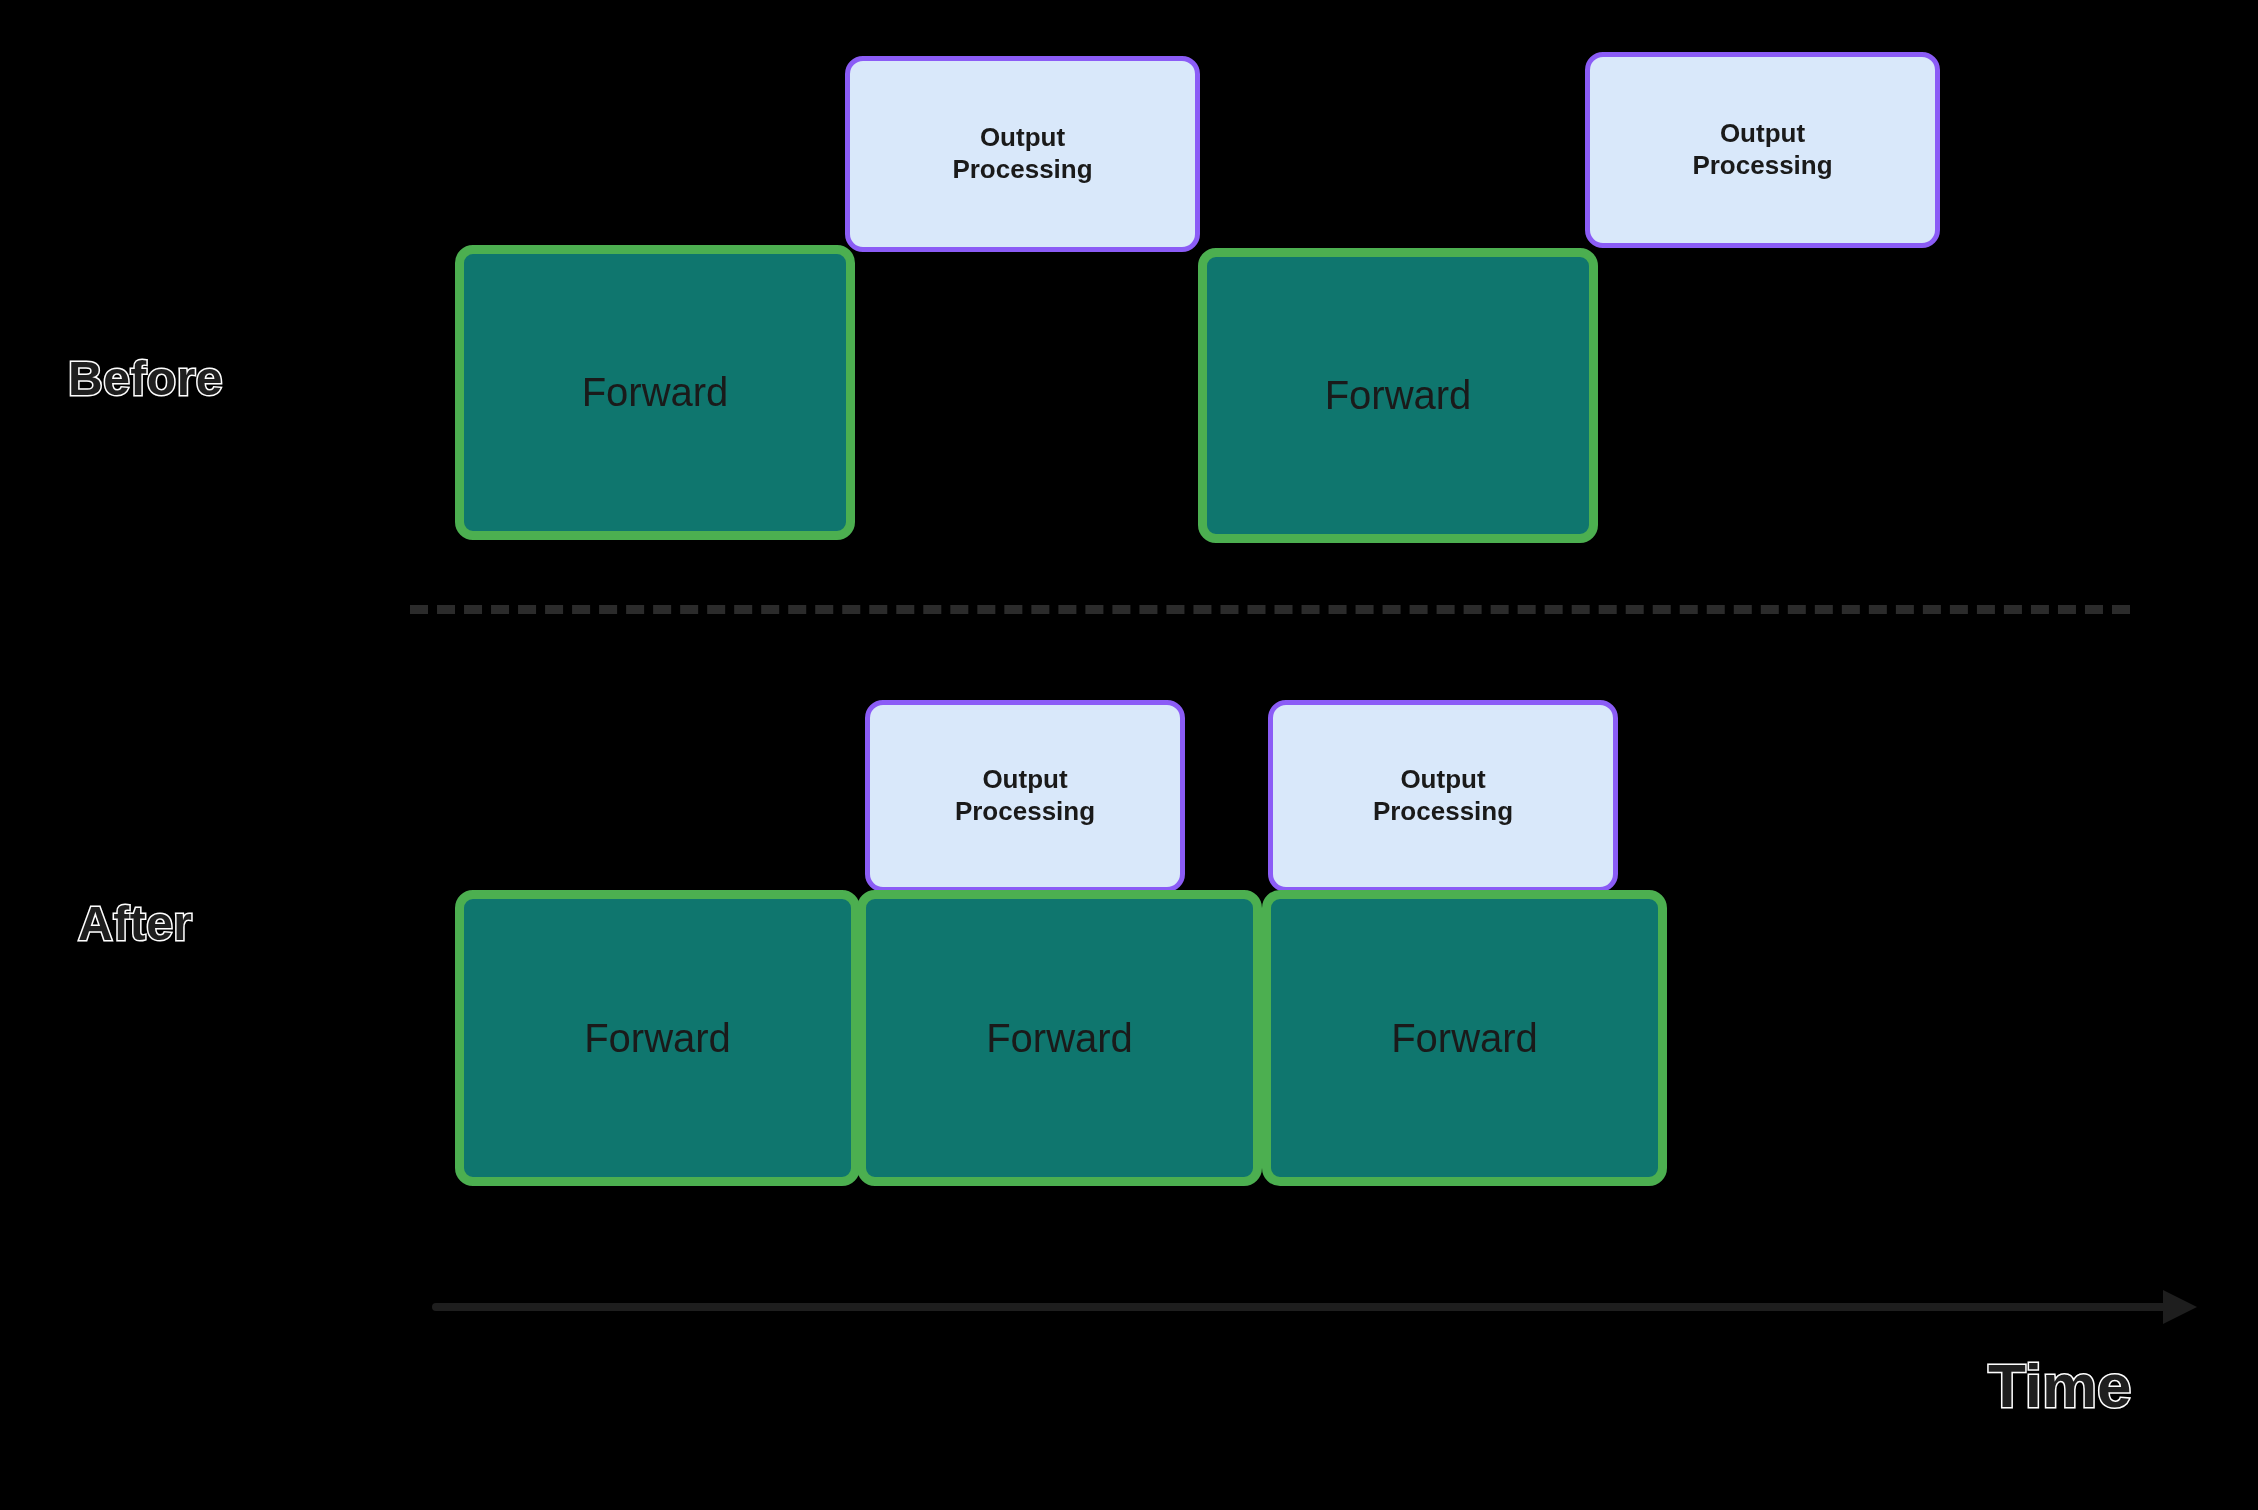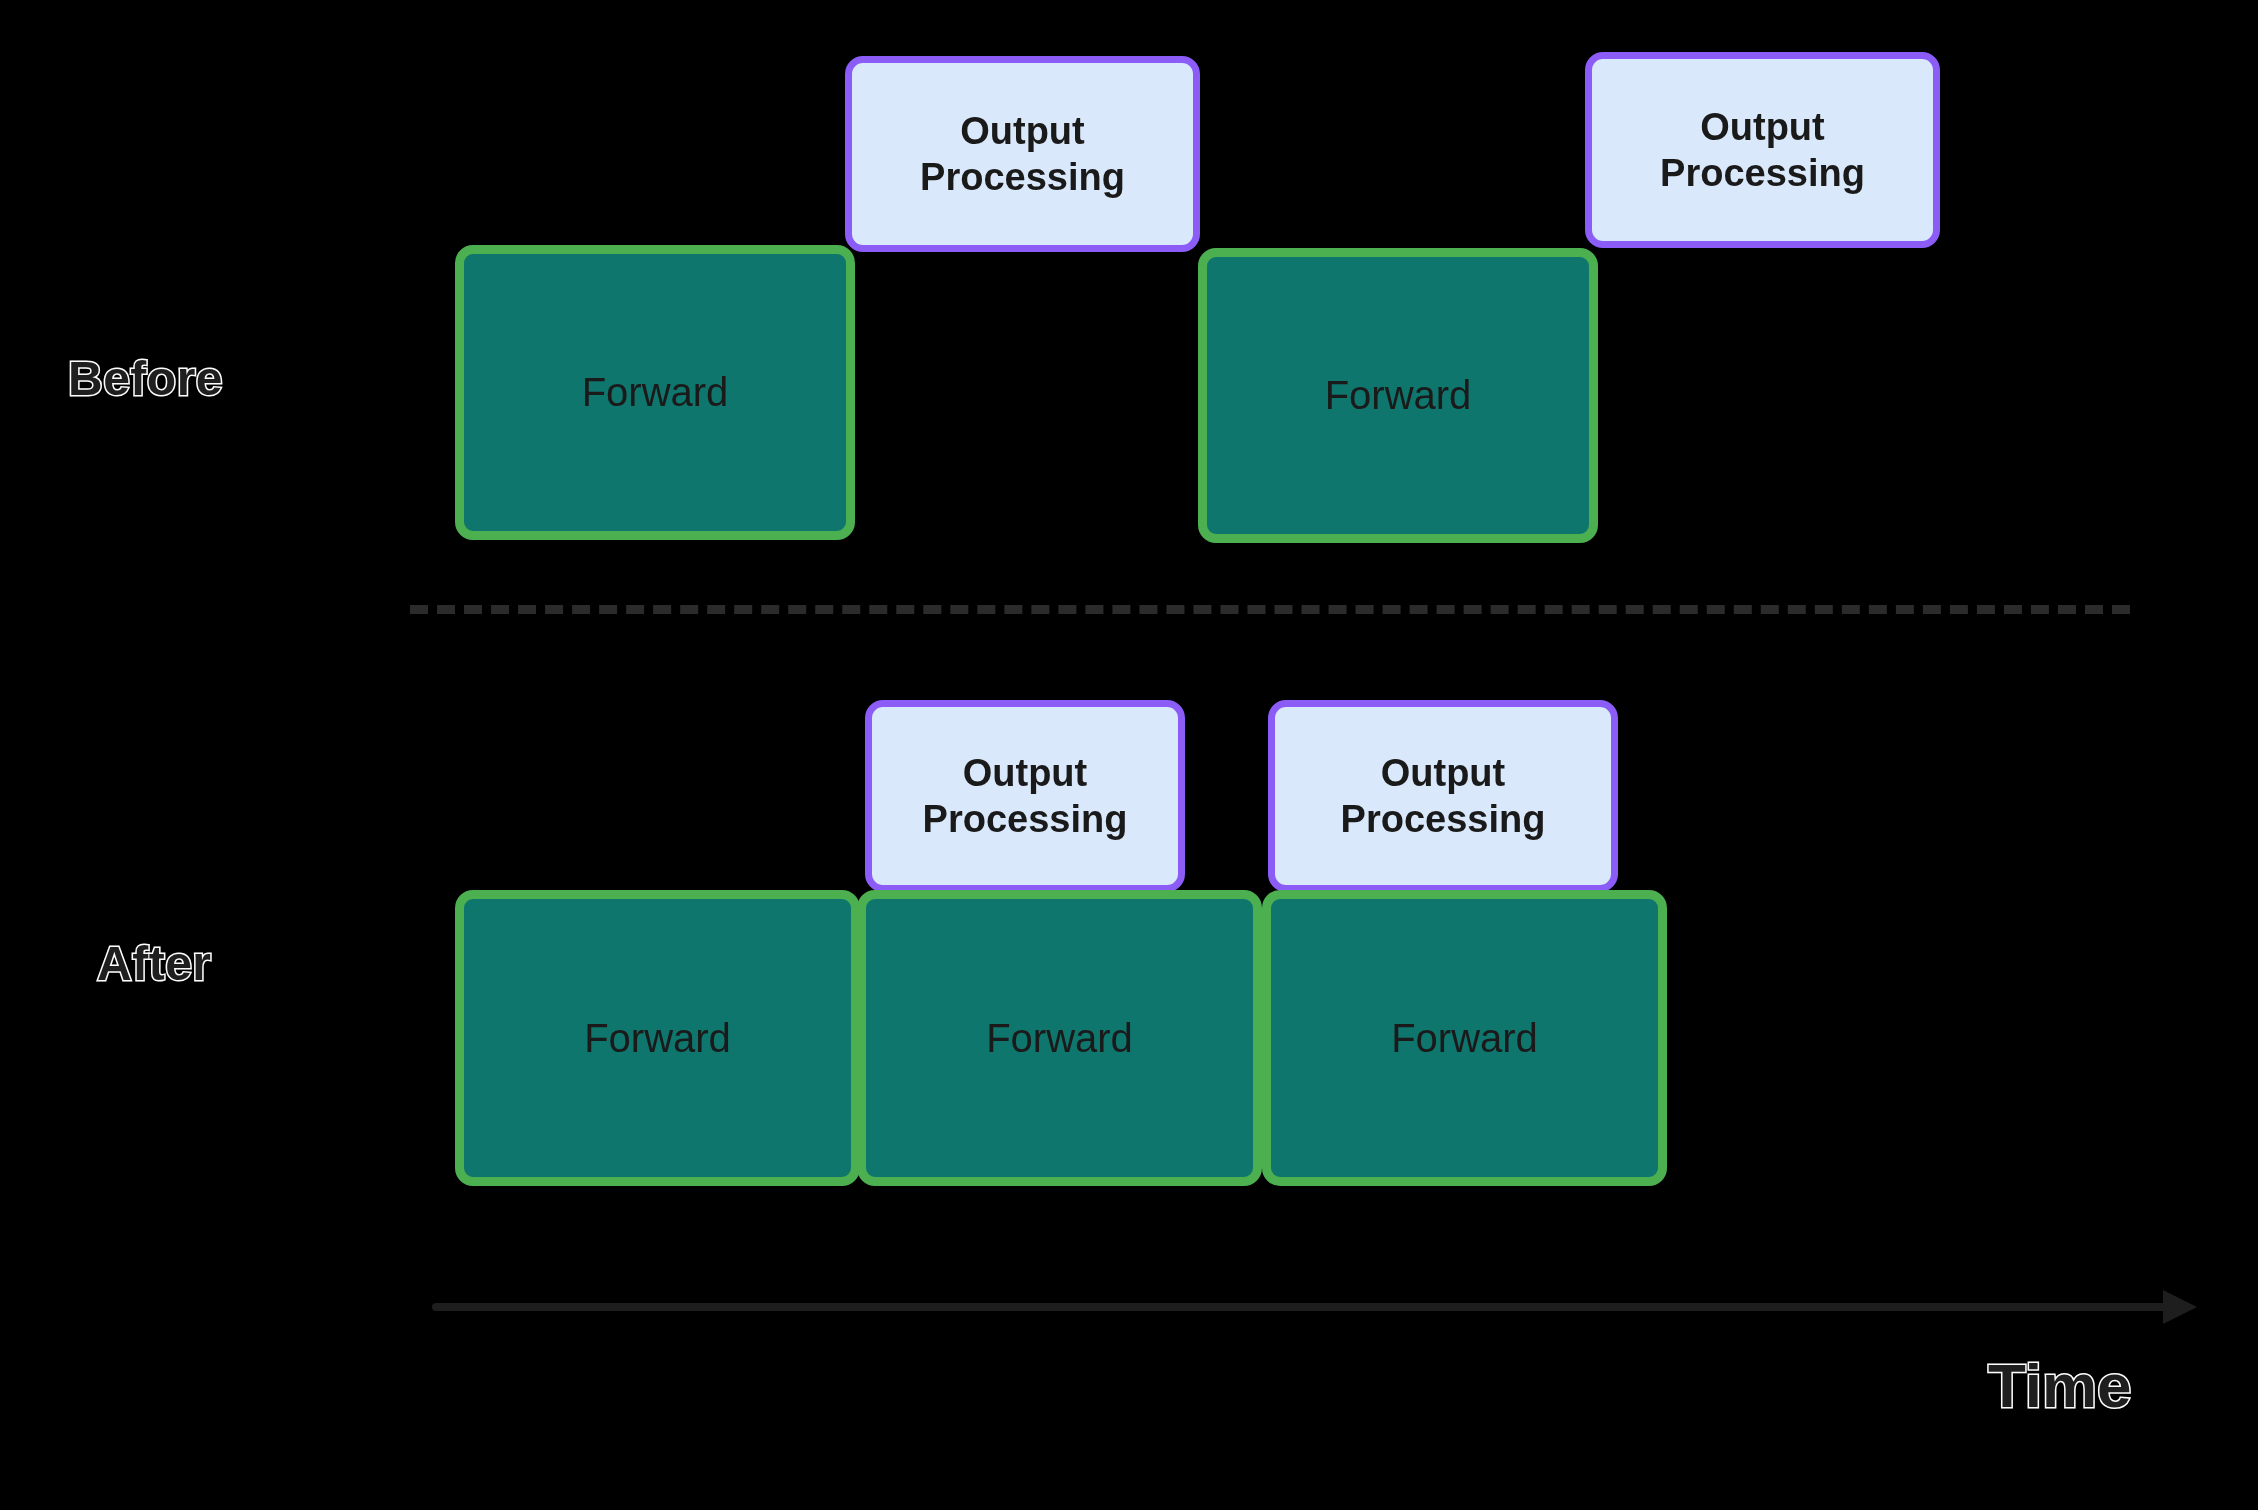--- a/index.html
+++ b/index.html
@@ -38,22 +38,22 @@
     color:#1a1a1a;
     font-weight:400;
   }
   .box-forward{
     background:#0f766e;
     border:9px solid #4caf50;
     font-size:40px;
   }
   .box-output{
     background:#d9e8fa;
-    border:7px solid #8b5cf6;
-    font-size:38px;
+    border:5px solid #8b5cf6;
+    font-size:26px;
     font-weight:600;
   }
   .box-output span{font-weight:600;}
 
   
   .divider{
     position:absolute;
     height:0;
     border-top:9px dashed #2b2b2b;
   }
@@ -99,21 +99,21 @@
         <span>Output</span>
         <span>Processing</span>
       </div>
     </div>
     <div class="box box-forward" style="left: 455px; top: 245px; width: 400px; height: 295px; z-index: 2;">
       <span>Forward</span>
     </div>
     <div class="box box-forward" style="left: 1198px; top: 248px; width: 400px; height: 295px; z-index: 3;">
       <span>Forward</span>
     </div>
-    <div class="side-label" style="left: 78px; top: 940px; margin-left: 19px;">After</div>
+    <div class="side-label" style="left: 78px; top: 900px;">After</div>
     <div class="box box-output" style="left: 865px; top: 700px; width: 320px; height: 192px; z-index: 1;">
       <div>
         <span>Output</span>
         <span>Processing</span>
       </div>
     </div>
     <div class="box box-output" style="left: 1268px; top: 700px; width: 350px; height: 192px; z-index: 1;">
       <div>
         <span>Output</span>
         <span>Processing</span>

